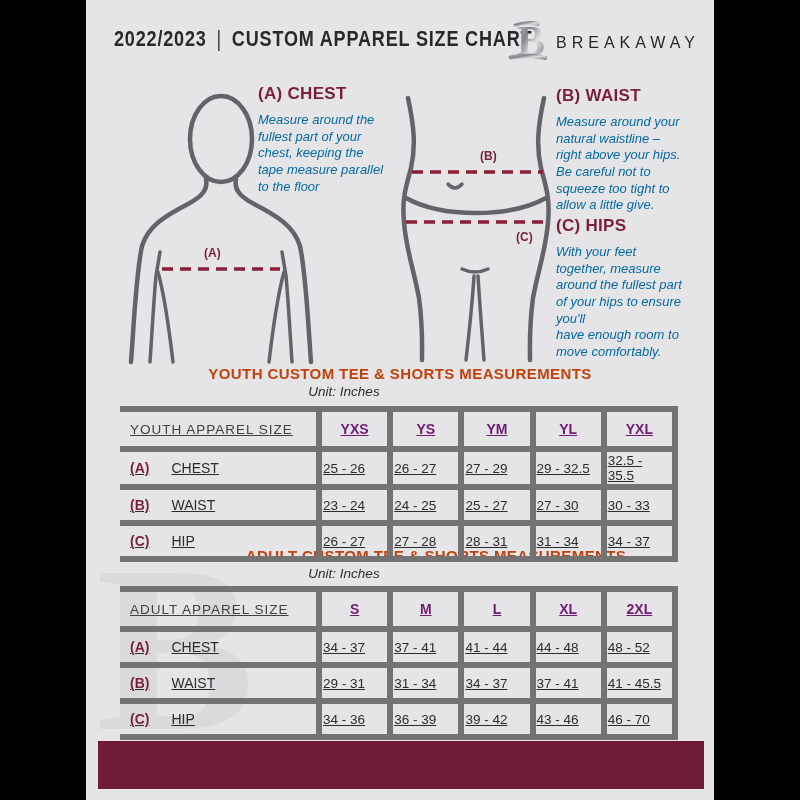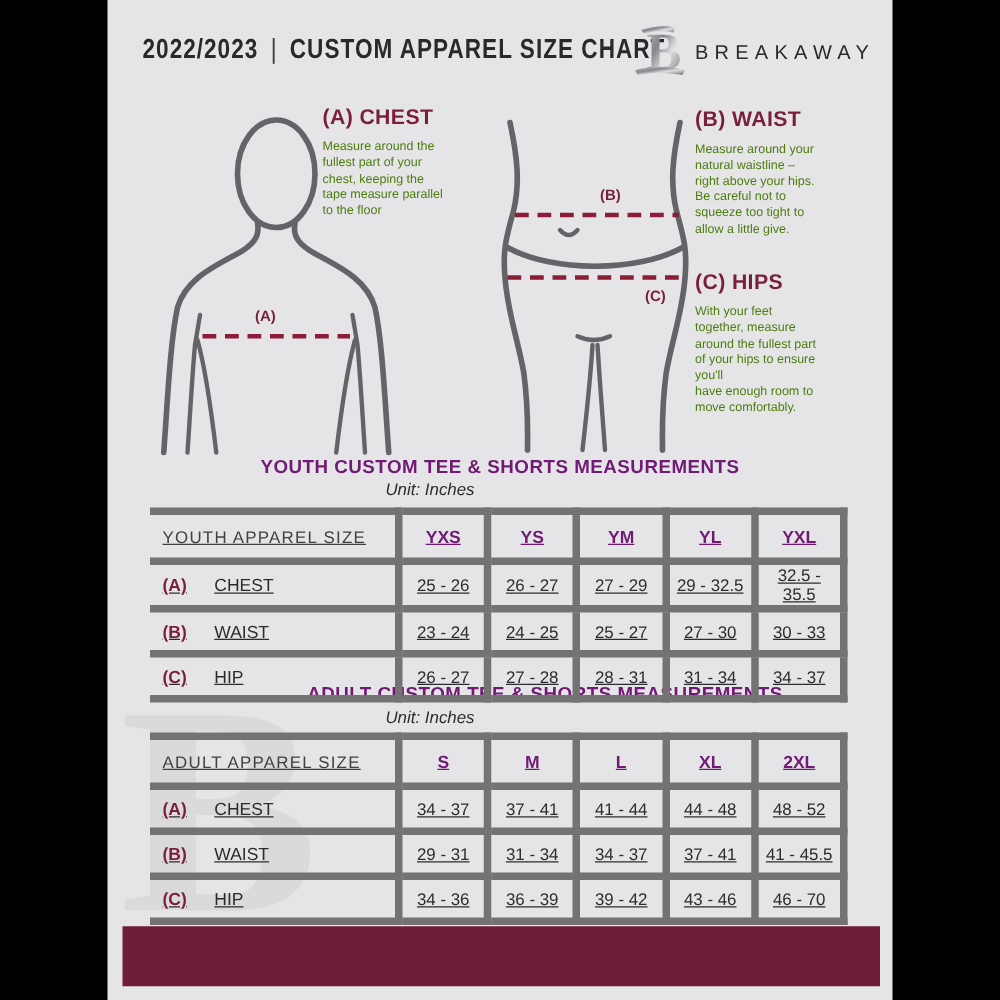--- a/index.html
+++ b/index.html
@@ -22,41 +22,41 @@
   .fig-upper{left:34px;top:82px;width:210px;height:280px;}
   .fig-lower{left:306px;top:98px;width:168px;height:262px;}
   .outline{fill:none;stroke:#646468;stroke-width:4.5;stroke-linecap:round;}
   .outline.thin{stroke-width:3.5;}
   .dash{stroke:#8c1d37;stroke-width:3.5;stroke-dasharray:11 7;fill:none;}
   .marker{position:absolute;font-size:12px;font-weight:bold;color:#7a1f3b;}
 
   
   .guide{position:absolute;}
   .guide-h{font-size:17px;font-weight:bold;color:#7a1f3b;margin:0 0 8px 0;letter-spacing:.3px;}
-  .guide-b{font-size:10px;color:#4d7c0f;line-height:1.28;white-space:pre-line;}
+  .guide-b{font-size:13px;font-style:italic;color:#0369a1;line-height:1.28;white-space:pre-line;}
   .g-chest{left:172px;top:84px;width:172px;}
   .g-waist{left:470px;top:86px;width:154px;}
   .g-hips{left:470px;top:216px;width:160px;}
 
   
   .sec-title{position:absolute;left:0;width:628px;text-align:center;font-size:15px;
-             font-weight:bold;color:#701a75;letter-spacing:.4px;}
+             font-weight:bold;color:#c2410c;letter-spacing:.4px;}
   .sec-sub{position:absolute;left:0;width:516px;text-align:center;font-size:13.5px;
            font-style:italic;color:#2e2e30;}
   .yt-title{top:365px;} .yt-sub{top:384px;}
   .at-title{top:547px;padding-left:36px;} .at-sub{top:566px;}
 
   
   table.size{position:absolute;left:34px;width:558px;border-collapse:collapse;table-layout:fixed;z-index:2;}
   .yt-table{top:406px;} .at-table{top:586px;}
   table.size th,table.size td{border:6px solid #737373;background:transparent;text-decoration:underline;}
   table.size .label-col{width:185px;border-left:none;text-align:left;padding-left:10px;}
   table.size th{height:32px;font-size:14px;font-weight:bold;color:#701a75;text-align:center;}
   table.size th.label-col{font-weight:normal;font-size:13.5px;color:#404042;letter-spacing:1px;}
-  table.size td{height:28px;font-size:13.5px;color:#2c2c2e;text-align:center;}
+  table.size td{height:28px;font-size:13.5px;color:#2c2c2e;}
   .row-prefix{font-weight:bold;color:#7a1f3b;font-size:14px;}
   .row-name{color:#2c2c2e;font-size:14px;margin-left:22px;}
 
   
   .watermark{position:absolute;left:10px;top:530px;font-family:"Liberation Serif",serif;
              font-weight:bold;font-size:238px;line-height:1;color:rgba(40,40,48,0.055);z-index:1;}
   .footer-bar{position:absolute;left:12px;top:741px;width:606px;height:48px;background:#6e1c37;z-index:2;}
 </style>
 </head>
 <body>

